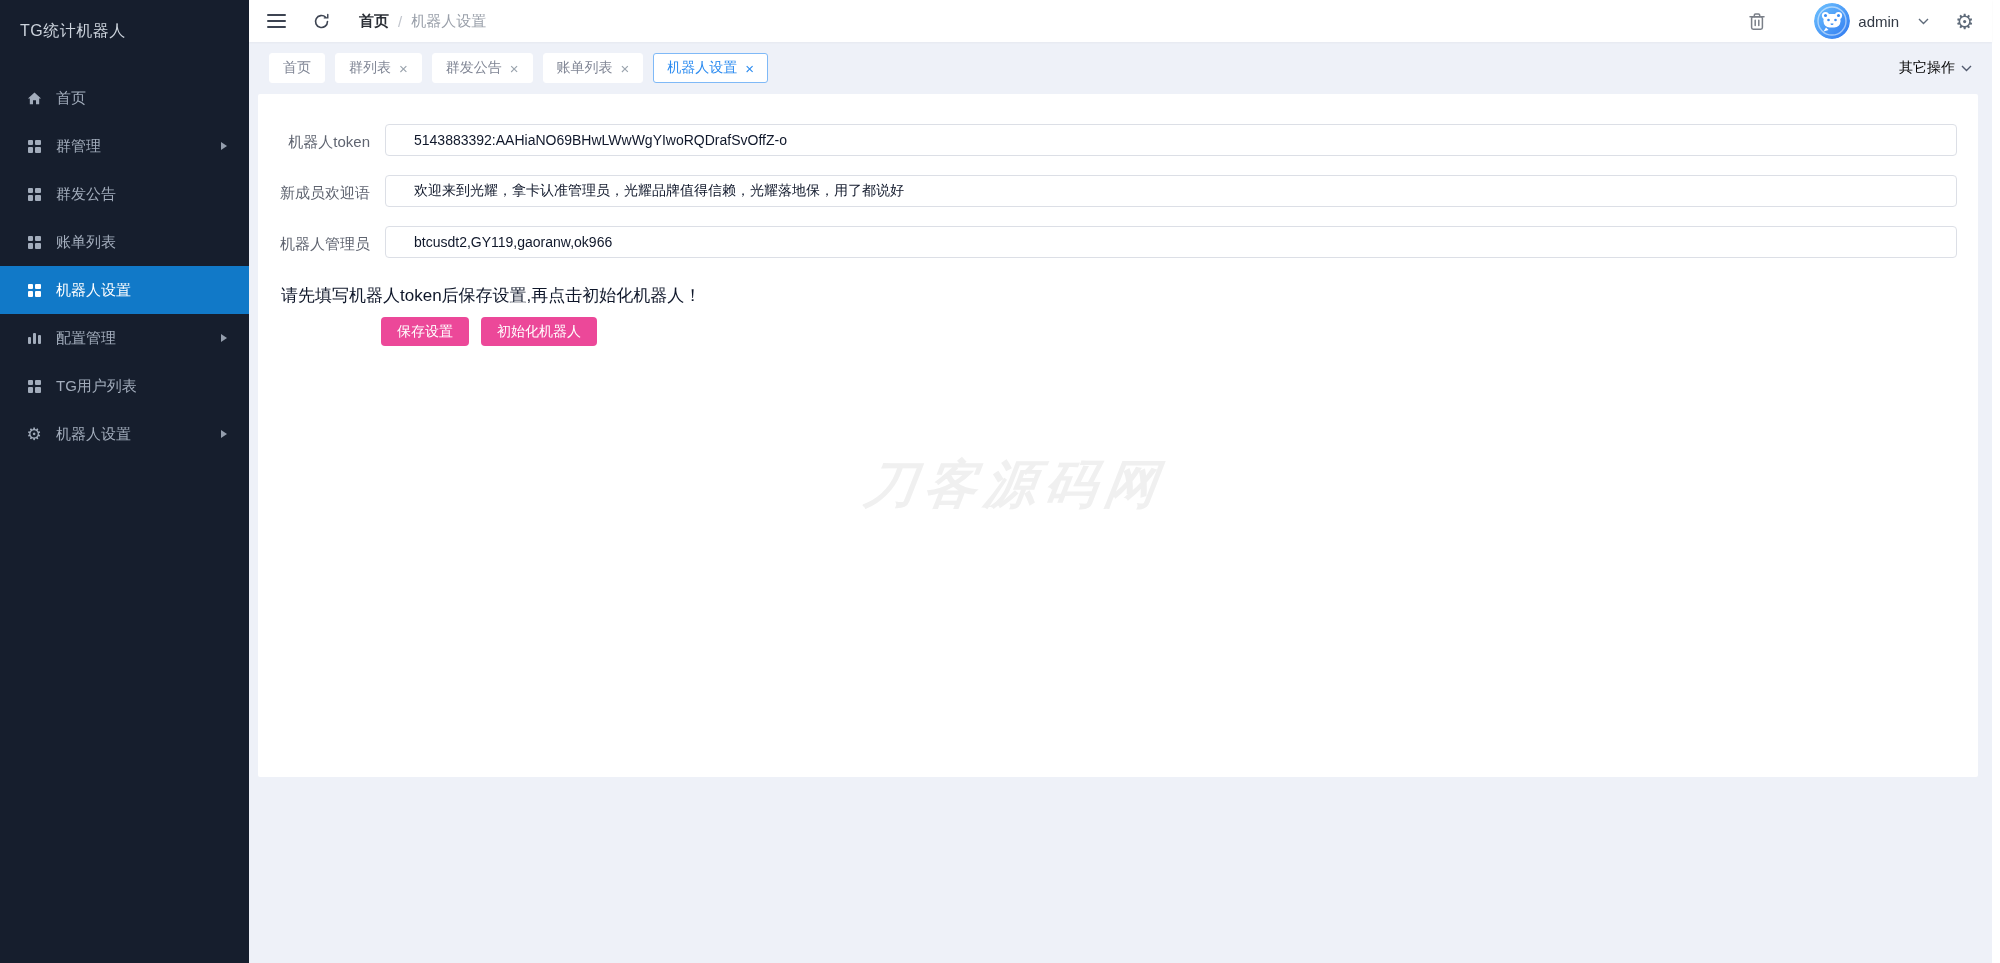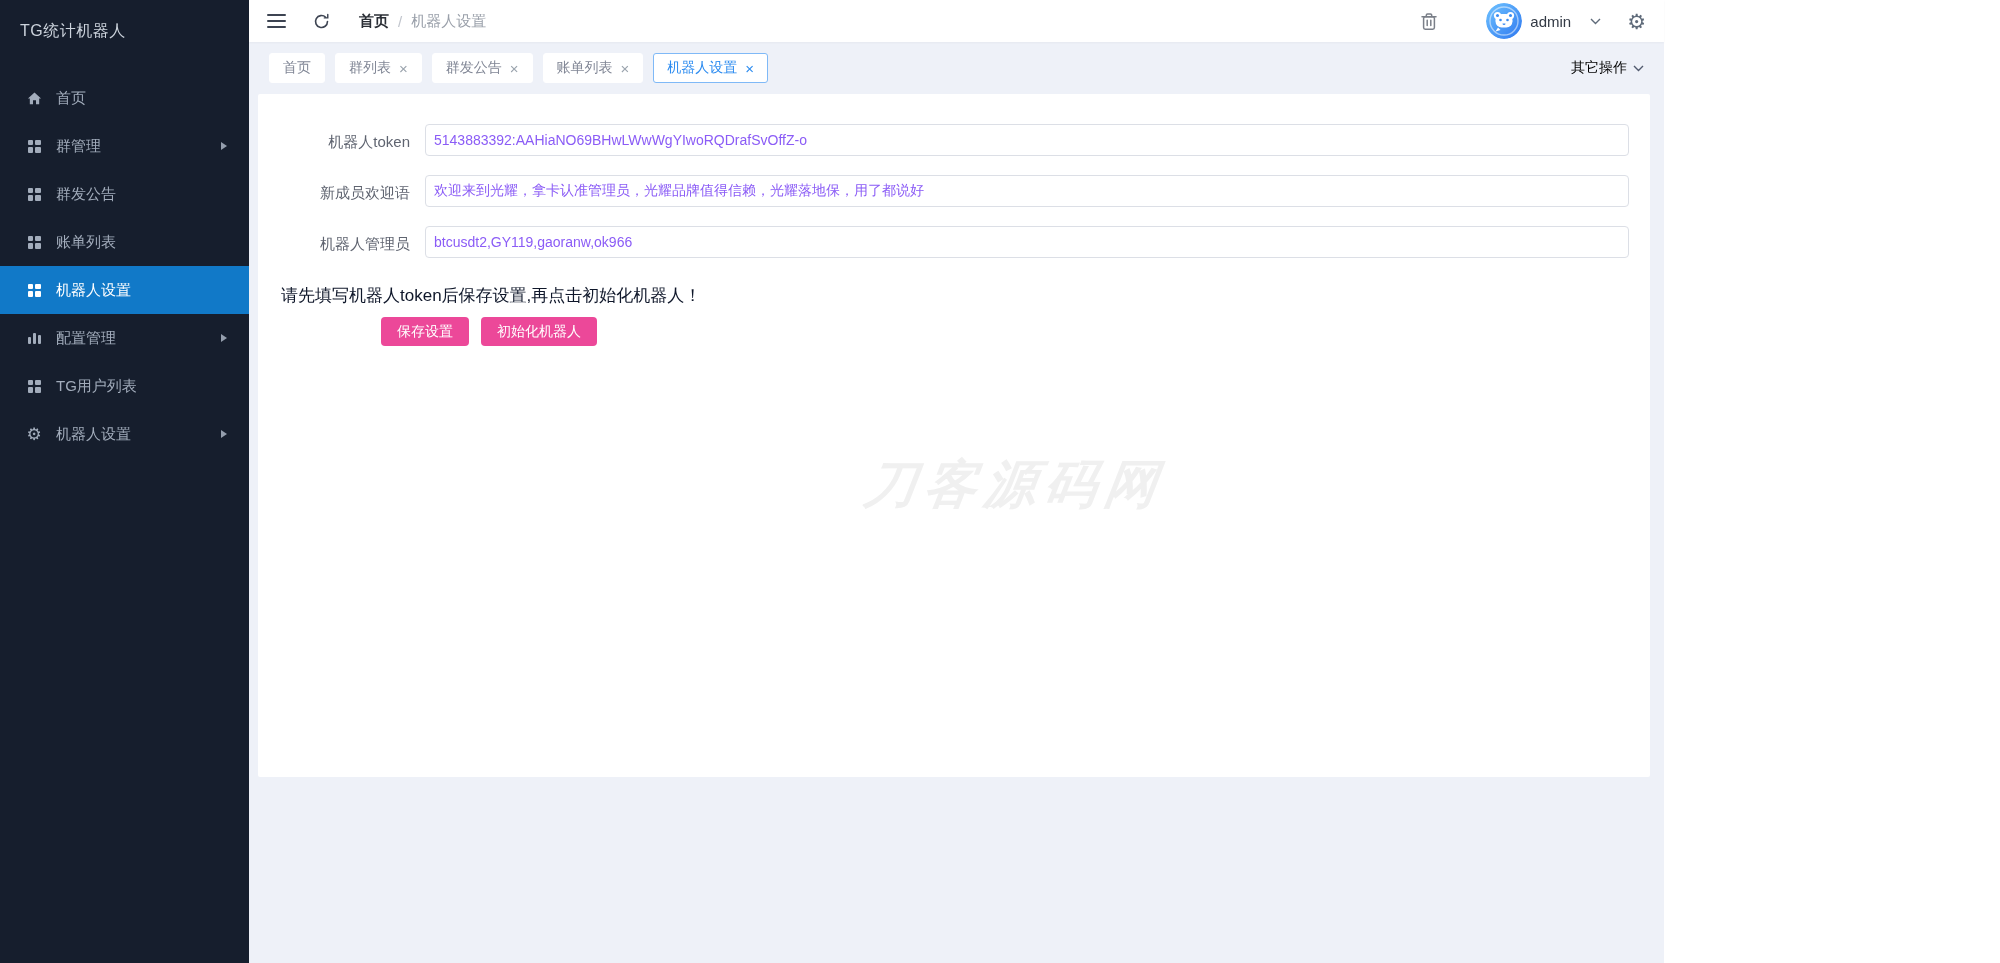--- a/index.html
+++ b/index.html
@@ -1,18 +1,18 @@
 <!DOCTYPE html>
 <html><head>
 <meta charset="utf-8">
 <style>
   * { margin:0; padding:0; box-sizing:border-box; }
   html,body { width:2000px; height:963px; overflow:hidden;
     font-family:"Liberation Sans","DejaVu Sans",sans-serif; }
-  .app { display:flex; width:1664px; height:963px; }
+  .app { display:flex; width:1992px; height:963px; }
 
   
   .sidebar { width:249px; height:100%; background:#161e2d; flex:none; }
   .side-title { height:62px; display:flex; align-items:center; padding:0 20px;
     color:#ccd3dc; font-size:16px; letter-spacing:.5px; }
   .menu { padding-top:12px; }
   .side-item { height:48px; display:flex; align-items:center; gap:14px;
     padding:0 22px 0 26px; color:#a2acbb; font-size:15px; cursor:pointer; }
   .side-item.active { background:#1179c8; color:#ffffff; }
   .sicon { width:16px; height:16px; display:flex; align-items:center; justify-content:center; flex:none; }
@@ -52,26 +52,26 @@
     border:1px solid #fff; border-radius:3px; padding:0 13px; margin-right:10px;
     font-size:14px; color:#808695; cursor:pointer; }
   .tab.active { color:#2d8cf0; border-color:#7fb9f7; }
   .tab .x { font-size:15px; line-height:1; color:#9aa3ad; cursor:pointer; }
   .tab.active .x { color:#2d8cf0; }
   .more { margin-left:auto; font-size:14px; color:#000000; display:flex; align-items:center; gap:6px; cursor:pointer; }
 
   
   .card { background:#fff; margin:0 14px 0 9px; height:683px; flex:none;
     border-radius:2px; padding-top:30px; position:relative; }
-  .frow { display:flex; padding:0 21px 0 12px; margin-bottom:17px;margin-left:40px; }
+  .frow { display:flex; padding:0 21px 0 12px; margin-bottom:17px; }
   .flabel { width:100px; flex:none; text-align:right; font-size:15px; color:#5f6470;
     line-height:33px; padding-top:1px; }
   .fctrl { flex:1; margin-left:15px; }
   .fctrl input { width:100%; height:32px; border:1px solid #dcdfe6; border-radius:4px;
-    padding:0 8px; font-size:14px; color:#8b5cf6; outline:none;
+    padding:0 28px; font-size:14px; color:#0f172a; outline:none;
     font-family:"Liberation Sans","DejaVu Sans",sans-serif; background:#fff; }
   .hint { margin:24px 0 10px 23px; font-size:17px; color:#0f172a; }
   .btnrow { margin-left:123px; display:flex; gap:12px; }
   .btn { height:29px; padding:0 16px; background:#ec4899; color:#fff; border:none;
     border-radius:4px; font-size:14px; cursor:pointer;
     font-family:"Liberation Sans","DejaVu Sans",sans-serif; }
   .watermark { position:absolute; top:356px; left:757px; transform:translateX(-50%) skewX(-8deg);
     font-size:52px; font-weight:bold; font-style:italic; color:#f0f0f0;
     letter-spacing:8px; white-space:nowrap; user-select:none; pointer-events:none; }
 </style>

